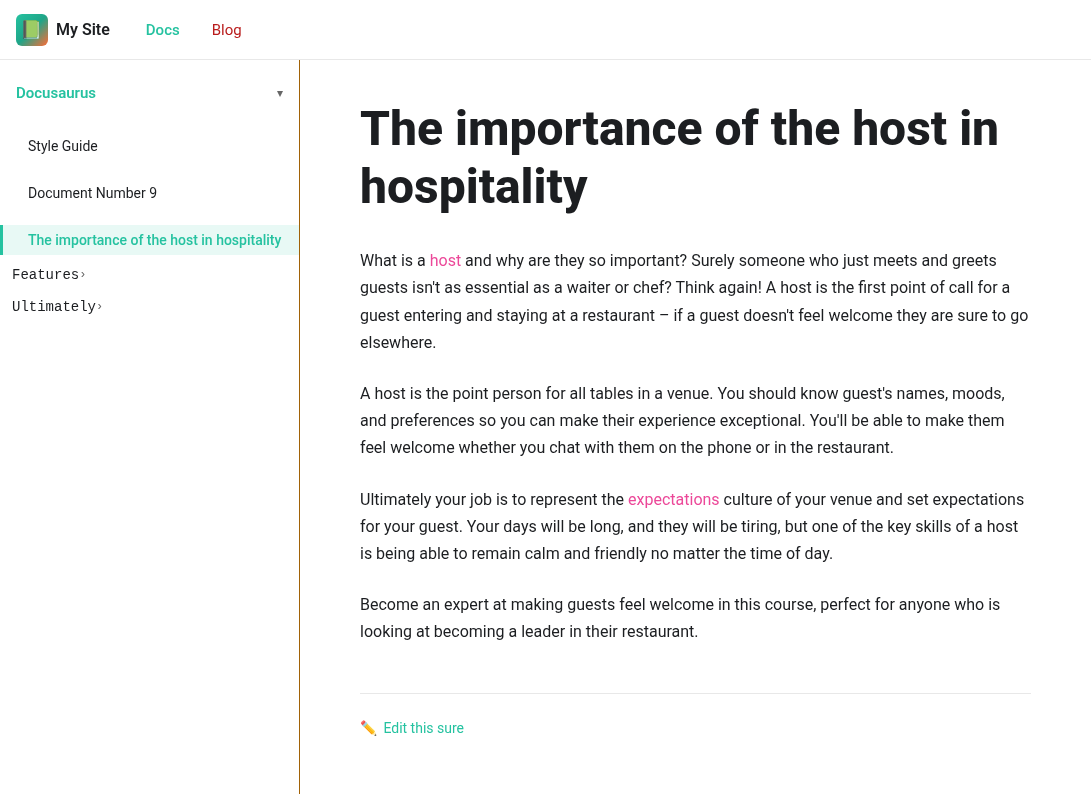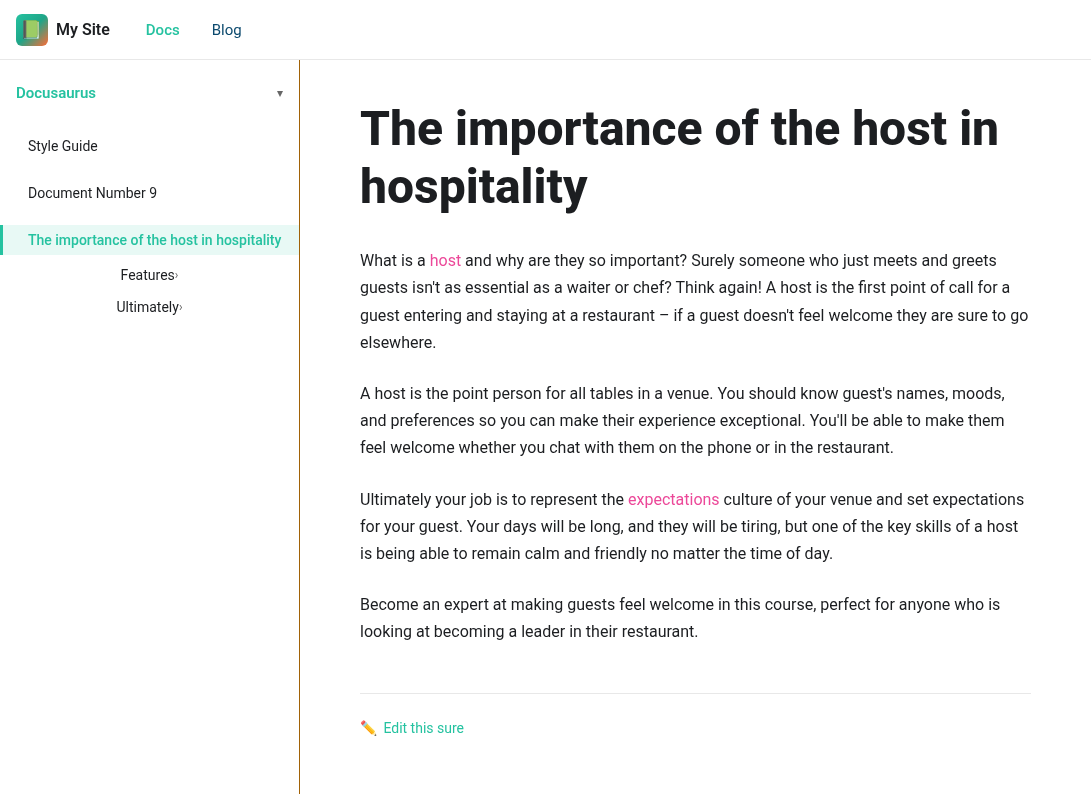--- a/index.html
+++ b/index.html
@@ -38,21 +38,21 @@
       font-size: 18px;
     }
     .navbar-nav {
       display: flex;
       gap: 8px;
     }
     .nav-link {
       padding: 8px 12px;
       text-decoration: none;
       font-size: 15px;
-      color: #0c4a6e;
+      color: #b91c1c;
       border-radius: 4px;
     }
     .nav-link.active {
       color: #25c2a0;
       font-weight: 500;
     }
 
     
     .layout {
       display: flex;
@@ -107,25 +107,26 @@
       background: #e8f9f5;
       color: #25c2a0;
       font-weight: 500;
       border-left: 3px solid #25c2a0;
       padding-left: 25px;
     }
 
     .sidebar-category {
       display: flex;
       align-items: center;
-      justify-content: center;
-      padding: 8px 32px;
+      justify-content: flex-start;
+      padding: 8px 12px;
       font-size: 14px;
       color: #1c1e21;
       cursor: pointer;
+      font-family: Liberation Mono, monospace;
     }
     .sidebar-category .chevron-right {
       color: #666;
       font-size: 12px;
     }
 
     
     .main-content {
       margin-left: 300px;
       flex: 1;

